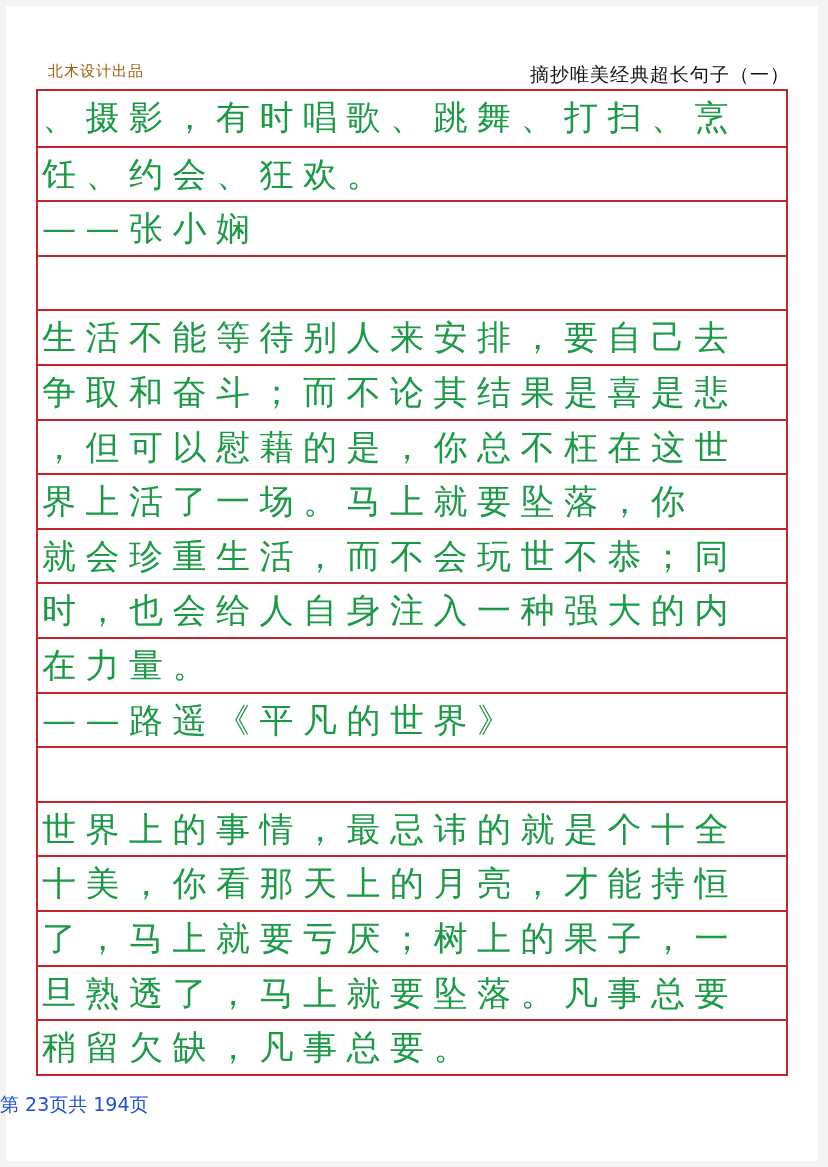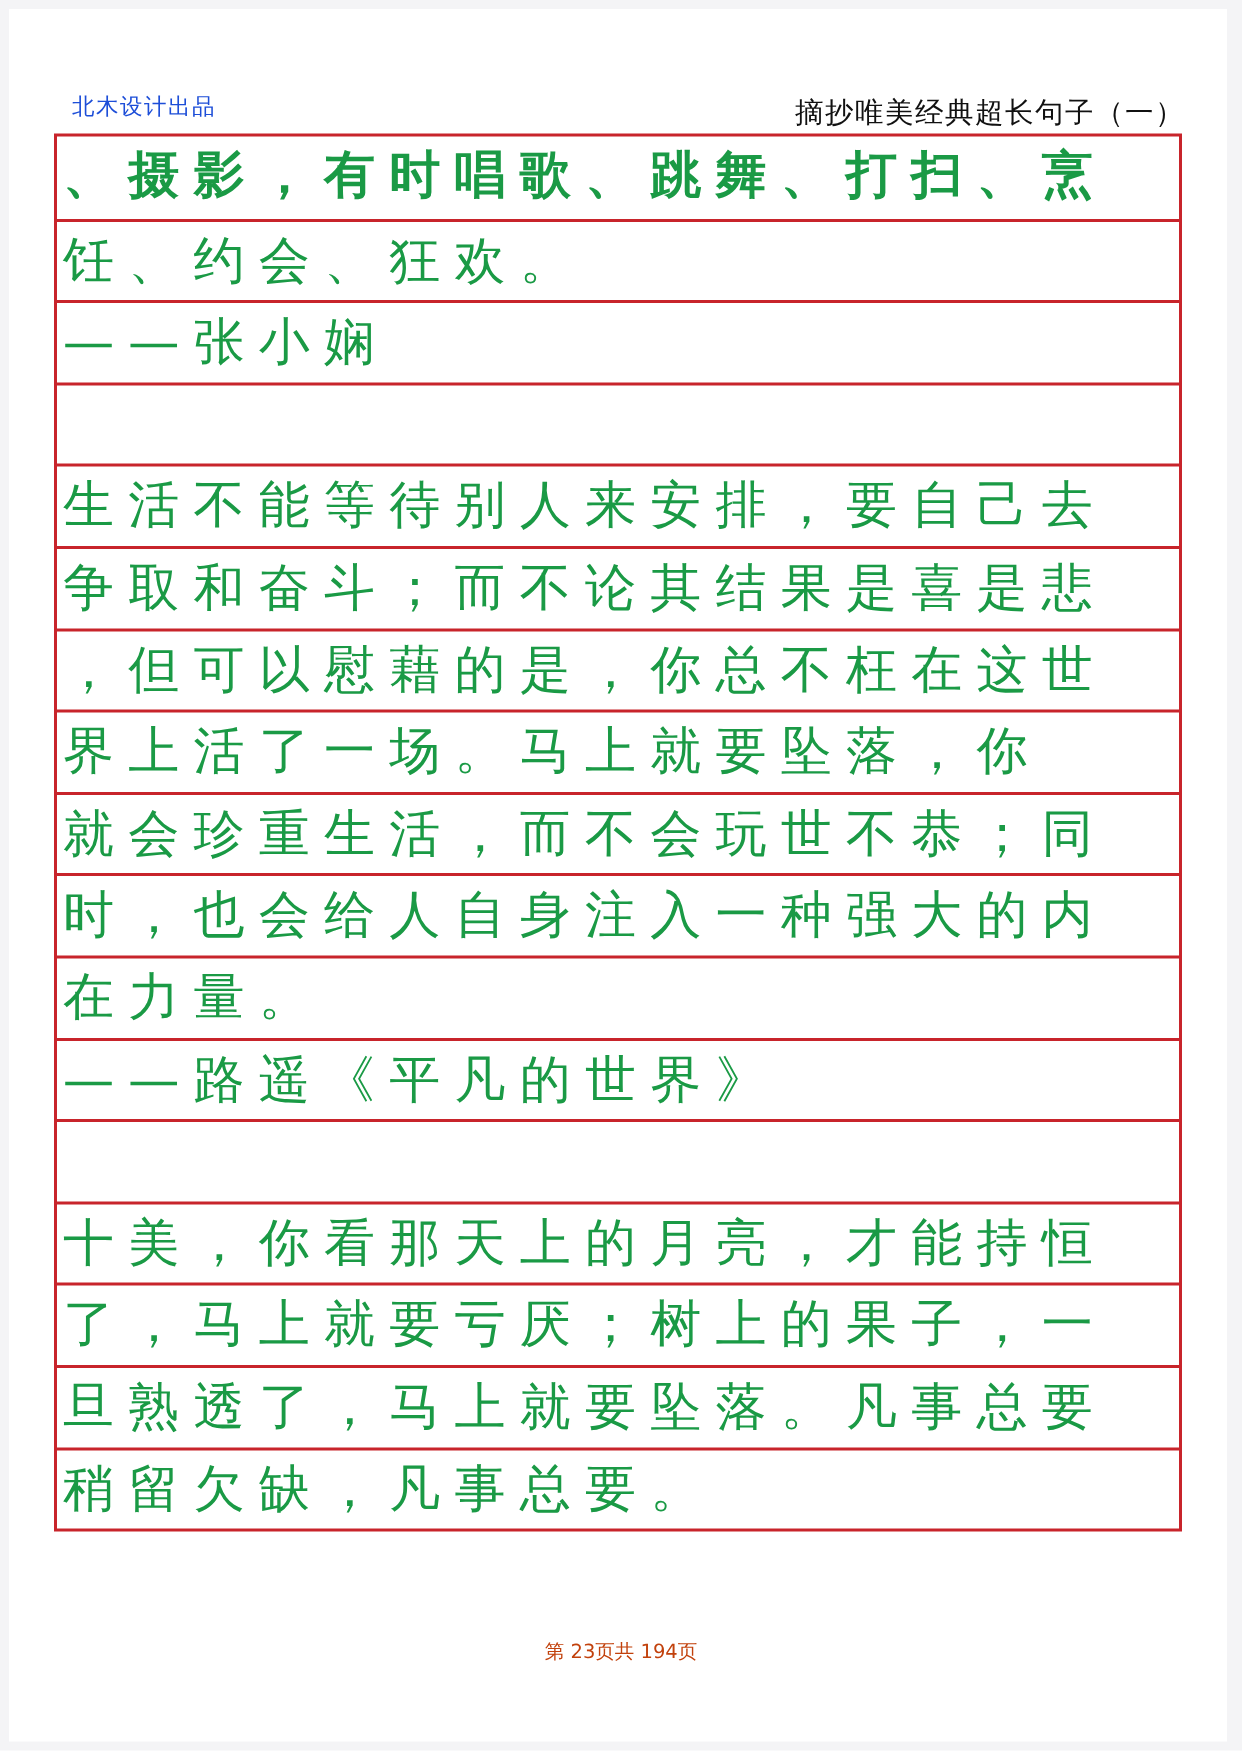--- a/index.html
+++ b/index.html
@@ -4,40 +4,40 @@
 <style>
   html, body { margin:0; padding:0; }
   body {
     width:828px; height:1167px; background:#f4f4f6; position:relative; overflow:hidden;
     font-family: "DejaVu Serif", serif;
   }
   .page {
     position:absolute; left:6px; top:6px; width:812px; height:1155px; background:#ffffff;
   }
   .hdr-left {
-    position:absolute; left:48px; top:62px; font-size:15px; color:#1d4ed8; letter-spacing:1px;
+    position:absolute; left:48px; top:62px; font-size:15px; color:#a16207; letter-spacing:1px;
     font-family: "DejaVu Sans", sans-serif;
   }
   .hdr-right {
     position:absolute; right:38px; top:62px; font-size:19px; color:#111; letter-spacing:1px;
     font-family: Liberation Mono, monospace;
   }
   .grid {
     position:absolute; left:36px; top:89px; width:752px;
     border:2px solid #c8242b; box-sizing:border-box;
   }
   .row {
     height:54.6px; border-top:2px solid #c8242b; box-sizing:border-box;
     color:#1a9a45; font-size:34px; line-height:52px; white-space:nowrap; overflow:hidden;
     padding-left:4px; letter-spacing:9.5px;
     font-family: "DejaVu Serif", serif;
   }
-  .row:first-child { border-top:none;font-weight:bold; }
+  .row:first-child { border-top:none; }
   .footer {
-    position:absolute; left:0; right:0; top:1092px; text-align:center; font-size:13px; color:#c2410c;
+    position:absolute; left:0; right:0; top:1092px; font-size:19px; color:#1d4ed8;
     font-family: "DejaVu Sans", sans-serif;
   }
 </style>
 </head>
 <body>
 
 <div class="page"></div>
 
 <div class="hdr-left">北木设计出品</div>
 <div class="hdr-right">摘抄唯美经典超长句子（一）</div>
@@ -49,19 +49,20 @@
   <div class="row"></div>
   <div class="row">生活不能等待别人来安排，要自己去</div>
   <div class="row">争取和奋斗；而不论其结果是喜是悲</div>
   <div class="row">，但可以慰藉的是，你总不枉在这世</div>
   <div class="row">界上活了一场。马上就要坠落，你</div>
   <div class="row">就会珍重生活，而不会玩世不恭；同</div>
   <div class="row">时，也会给人自身注入一种强大的内</div>
   <div class="row">在力量。</div>
   <div class="row">——路遥《平凡的世界》</div>
   <div class="row"></div>
+  <div class="row">世界上的事情，最忌讳的就是个十全</div>
   <div class="row">十美，你看那天上的月亮，才能持恒</div>
   <div class="row">了，马上就要亏厌；树上的果子，一</div>
   <div class="row">旦熟透了，马上就要坠落。凡事总要</div>
   <div class="row">稍留欠缺，凡事总要。</div>
 </div>
 
 <div class="footer">第 23页共 194页</div>
 
 </body></html>

